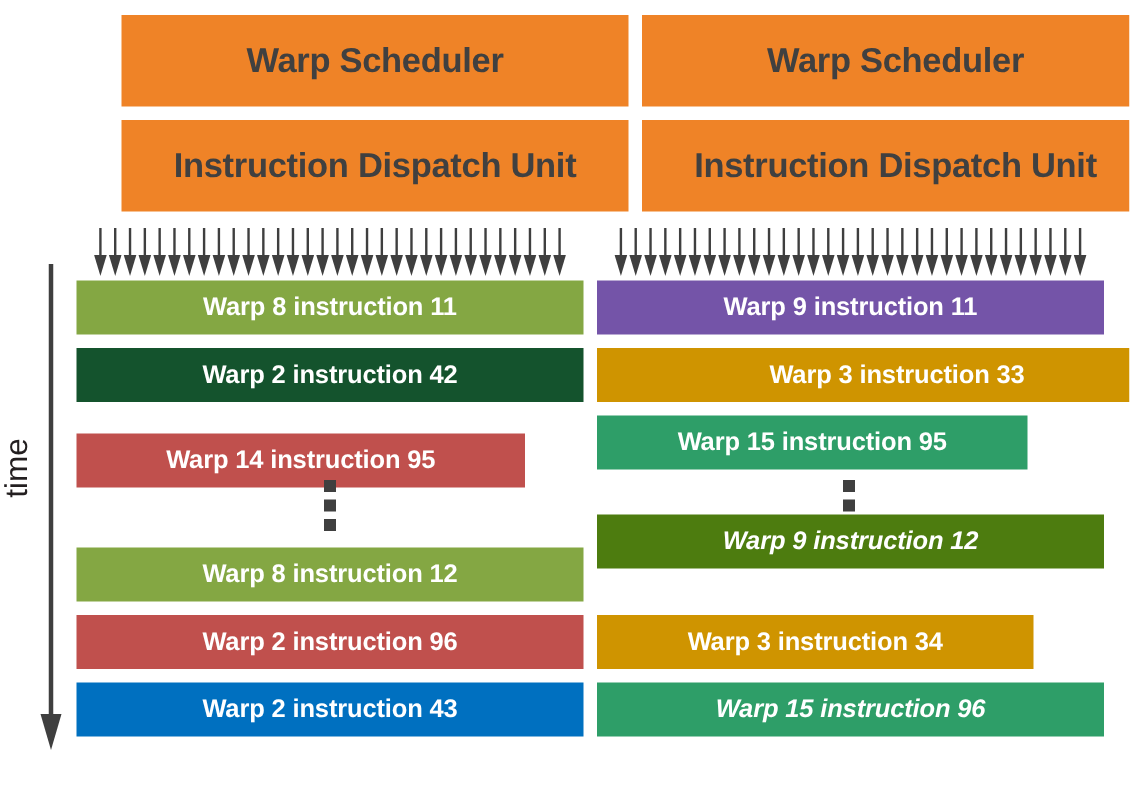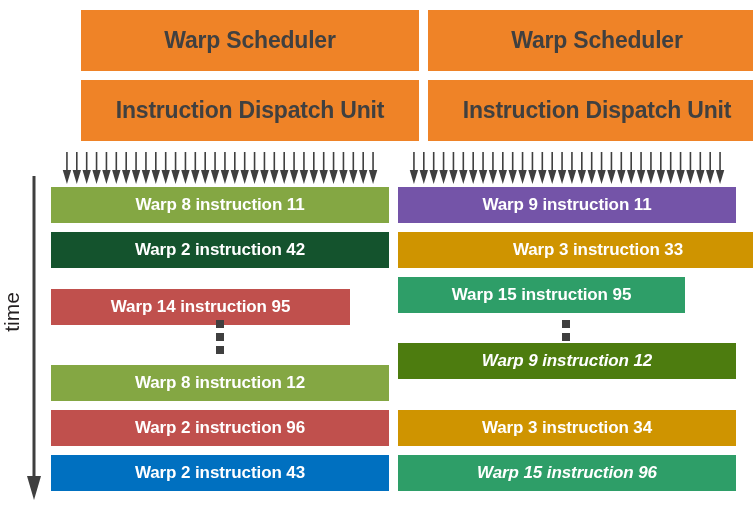--- a/index.html
+++ b/index.html
@@ -259,21 +259,21 @@
   <div class="bar" style="left: 398px; top: 232px; width: 400px; background: rgb(207, 148, 0);">Warp 3 instruction 33</div>
   <div class="bar" style="left: 398px; top: 277px; width: 287px; background: rgb(46, 158, 104);">Warp 15 instruction 95</div>
 
   <div class="ellipsis" style="left:562px; top:320px;">
     <i></i>
     <i></i>
     <i></i>
   </div>
 
   <div class="bar" style="left: 398px; top: 343px; width: 338px; background: #4d7c0f; font-style: italic;">Warp 9 instruction 12</div>
-  <div class="bar" style="left: 398px; top: 410px; width: 338px; background: rgb(207, 148, 0);">Warp 3 instruction 34</div>
+  <div class="bar" style="left: 398px; top: 410px; width: 291px; background: rgb(207, 148, 0);">Warp 3 instruction 34</div>
   <div class="bar" style="left: 398px; top: 455px; width: 338px; background: rgb(46, 158, 104); font-style: italic;">Warp 15 instruction 96</div>
 
   <div id="time-axis">
     <svg width="16" height="326" viewBox="0 0 16 326">
       <line x1="8" y1="0" x2="8" y2="300" stroke="#3f3f3f" stroke-width="3"></line>
       <polygon points="8,324 1,300 15,300" fill="#3f3f3f"></polygon>
     </svg>
   </div>
   <div id="time-label">time</div>
 

